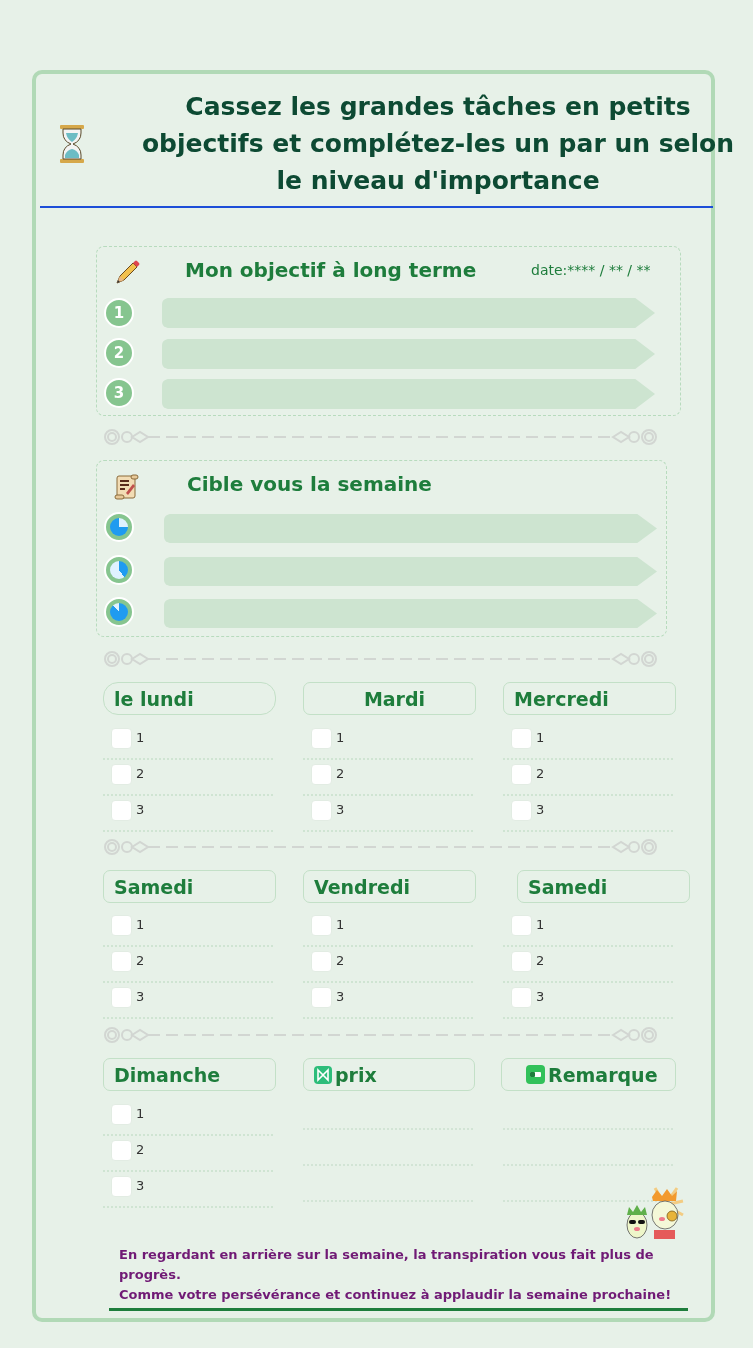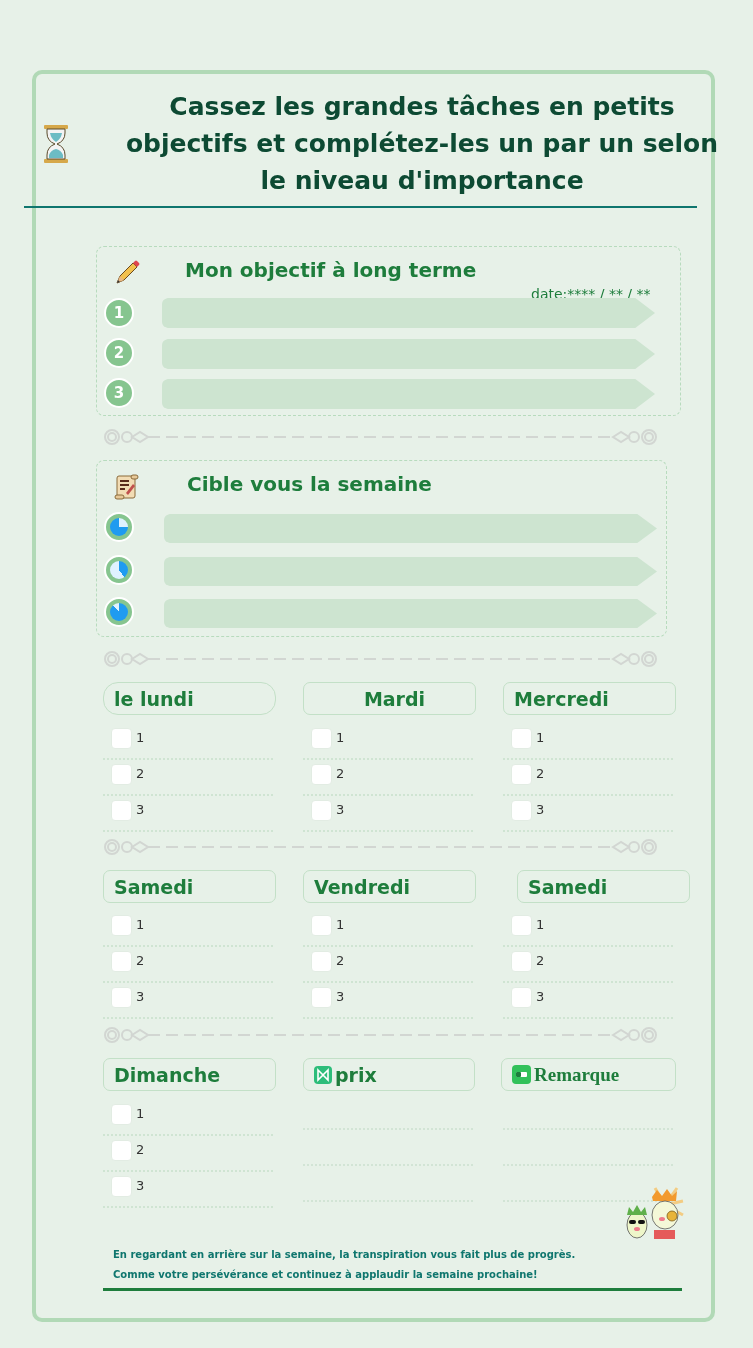--- a/index.html
+++ b/index.html
@@ -5,22 +5,22 @@
   html, body { margin:0; padding:0; }
   body {
     width:753px; height:1348px; background:#e7f1e8; position:relative; overflow:hidden;
     font-family:"DejaVu Sans", sans-serif; color:#1e7d3c;
   }
   .card {
     position:absolute; left:32px; top:70px; width:683px; height:1252px;
     border:4px solid #b1d9b6; border-radius:10px; box-sizing:border-box; background:#e7f1e8;
   }
   .title-wrap {
-    position:absolute; left:24px; top:84px; width:673px; height:122px;
-    border-bottom:2px solid #0f766e;
+    position:absolute; left:40px; top:84px; width:673px; height:122px;
+    border-bottom:2px solid #1d4ed8;
   }
   .title {
     position:absolute; left:92px; top:4px; width:612px; text-align:center;
     font-size:25px; font-weight:bold; line-height:37px; color:#0d4a33;
   }
   .hourglass { position:absolute; left:18px; top:40px; width:28px; height:40px; }
 
   .dash-box {
     position:absolute; border:1.5px dashed #b7dbbd; border-radius:8px; box-sizing:border-box;
   }
@@ -53,22 +53,22 @@
   }
   .task-row { position:absolute; width:170px; height:36px; border-bottom:2px dotted #cfe4d2; }
   .chk {
     position:absolute; left:8px; top:6px; width:19px; height:19px; background:#ffffff;
     border-radius:4px; border:1px solid #e2ece3;
   }
   .chk-num { position:absolute; left:33px; top:8px; font-size:13px; color:#333; }
   .empty-row { position:absolute; width:170px; height:36px; border-bottom:2px dotted #d2e4d5; }
 
   .footer {
-    position:absolute; left:103px; top:1243px; width:579px; border-bottom:3px solid #1e7d3c;
-    font-size:10px; font-weight:bold; color:#0f766e; line-height:20px; padding:2px 0 3px 10px;
+    position:absolute; left:109px; top:1243px; width:579px; border-bottom:3px solid #1e7d3c;
+    font-size:13px; font-weight:bold; color:#701a75; line-height:20px; padding:2px 0 3px 10px;
     box-sizing:border-box;
   }
   .mascot { position:absolute; left:615px; top:1185px; width:70px; height:60px; }
 </style>
 </head>
 <body>
 
 <div class="card"></div>
 
 <div class="title-wrap">
@@ -83,21 +83,21 @@
 </div>
 
 <div class="dash-box" style="left:96px; top:246px; width:585px; height:170px;"></div>
 <svg style="position:absolute; left:113px; top:259px; width:28px; height:28px;" viewBox="0 0 28 28">
   <path d="M4 24 L7 17 L20 4 L24 8 L11 21 Z" fill="#f2c14e" stroke="#6b4a1e" stroke-width="1"></path>
   <path d="M20 4 L22 2 Q23 1 24 2 L26 4 Q27 5 26 6 L24 8 Z" fill="#e0454f"></path>
   <path d="M4 24 L7 17 L11 21 Z" fill="#e8b884"></path>
   <path d="M4 24 L5 21 L7 23 Z" fill="#333"></path>
 </svg>
 <div class="sec-title" style="left:185px; top:258px;">Mon objectif à long terme</div>
-<div class="date" style="left:531px; top:262px;margin-top:24px;">date:**** / ** / **</div>
+<div class="date" style="left:531px; top:262px;">date:**** / ** / **</div>
 
 <div class="num-badge" style="left:104px; top:298px;">1</div>
 <div class="bar" style="left:162px; top:298px; width:493px;"></div>
 <div class="num-badge" style="left:104px; top:338px;">2</div>
 <div class="bar" style="left:162px; top:339px; width:493px;"></div>
 <div class="num-badge" style="left:104px; top:378px;">3</div>
 <div class="bar" style="left:162px; top:379px; width:493px;"></div>
 
 <svg class="divider" style="top:428px;" viewBox="0 0 556 18">
   <g fill="none" stroke="#d2d6d2" stroke-width="2">
@@ -281,21 +281,21 @@
 <div class="day-head" style="left:103px; top:1058px;">
     <span>Dimanche</span>
   </div>
 <div class="day-head" style="left:303px; top:1058px; width:172px; padding-left:10px;">
   <svg width="18" height="18" viewBox="0 0 18 18">
     <rect x="0" y="0" width="18" height="18" rx="4" fill="#2dbd7a"></rect>
     <path d="M4 4 L9 9 L4 14 Z M14 4 L9 9 L14 14 Z" fill="none" stroke="#fff" stroke-width="1.6"></path>
   </svg>
   <span>prix</span>
 </div>
-<div class="day-head" style="left:501px; top:1058px; width:175px; padding-left:10px;font-family:Liberation Serif, serif;">
+<div class="day-head" style="left:501px; top:1058px; width:175px; padding-left:24px;">
   <svg width="19" height="19" viewBox="0 0 19 19">
     <rect x="0" y="0" width="19" height="19" rx="4" fill="#32c15a"></rect>
     <rect x="4" y="7" width="11" height="5" rx="1" fill="#fff"></rect>
     <rect x="4" y="7" width="5" height="5" rx="1" fill="#1e7d3c"></rect>
   </svg>
   <span>Remarque</span>
 </div>
 
 <div class="task-row" style="left:103px; top:1098px;">
     <div class="chk"></div>

